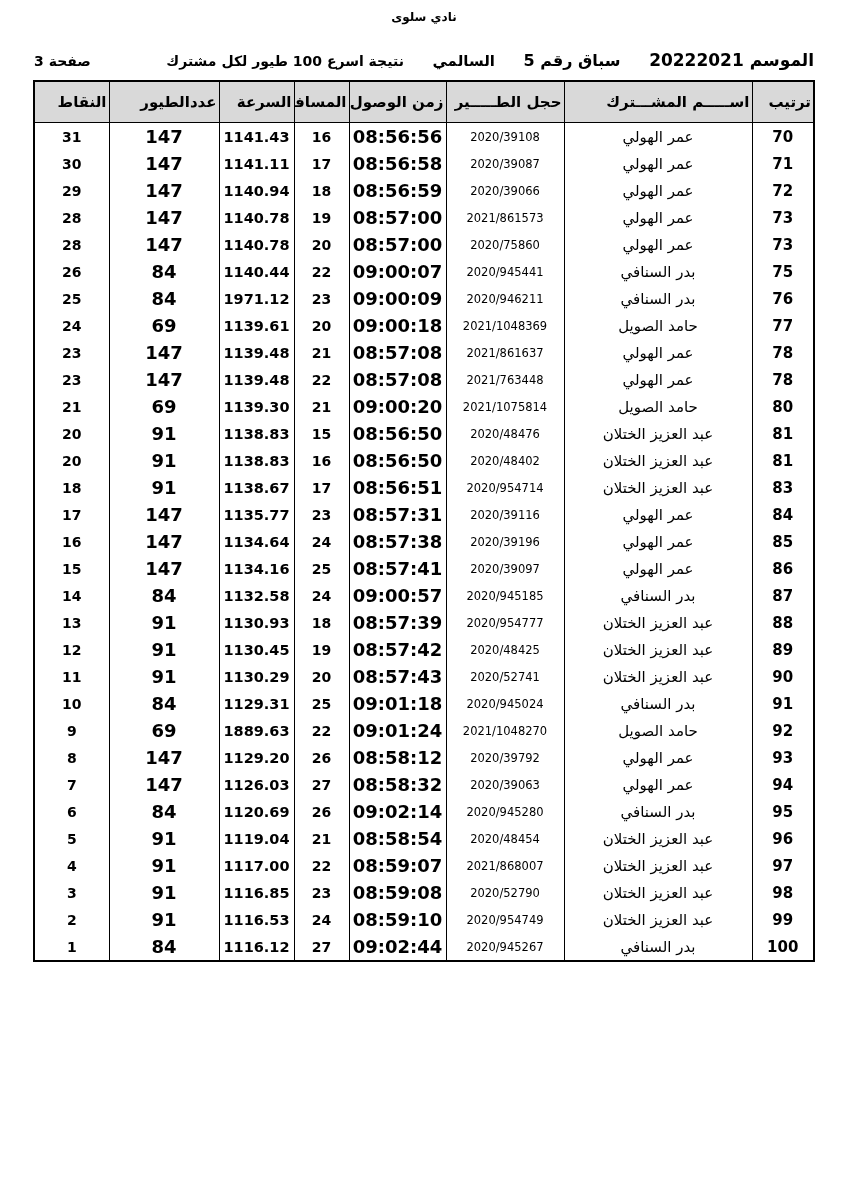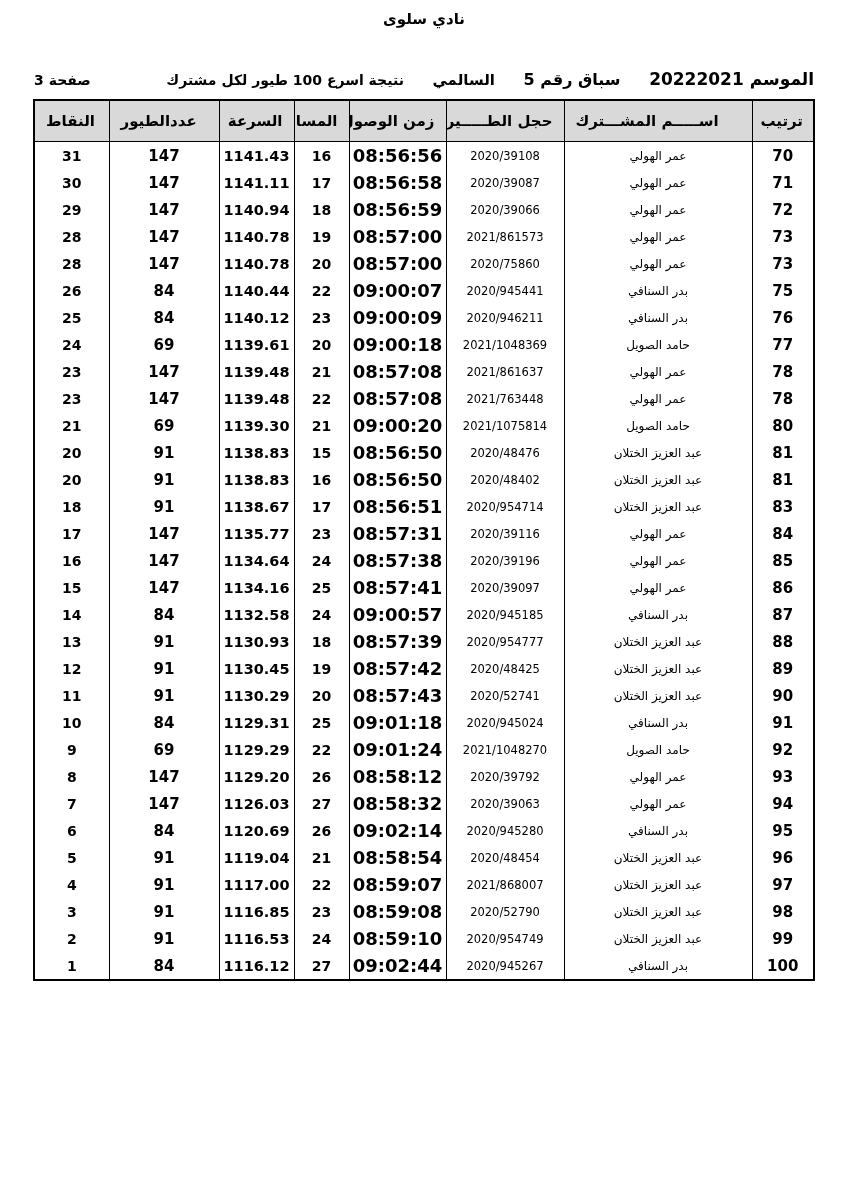--- a/index.html
+++ b/index.html
@@ -15,22 +15,22 @@
     direction: rtl;
     width: 848px;
     height: 1200px;
     box-sizing: border-box;
     padding-top: 10px;
     overflow: hidden;
   }
   .club-title {
     text-align: center;
     font-weight: bold;
-    font-size: 15px;
-    margin-bottom: 33px;
+    font-size: 12px;
+    margin-bottom: 18px;
   }
   .meta-row {
     display: flex;
     flex-direction: row;
     justify-content: space-between;
     align-items: baseline;
     padding: 0 34px;
     margin-bottom: 10px;
   }
   .meta-row .season { font-size: 17px; font-weight: bold; margin-top: 8px; }
@@ -45,44 +45,44 @@
     width: 780px;
     margin: 0 auto;
     border: 2px solid #000;
   }
   table.results th {
     border: 1.5px solid #000;
     background: #d9d9d9;
     font-weight: bold;
     font-size: 15px;
     height: 40px;
-    text-align: left;
-    padding: 0 11px;
+    text-align: right;
+    padding: 0 2px;
     overflow: hidden;
     white-space: nowrap;
   }
   table.results td {
     border-left: 1px solid #000;
     border-right: 1px solid #000;
     border-top: none;
     border-bottom: none;
     height: 27px;
     text-align: center;
     vertical-align: middle;
     padding: 0 2px;
     overflow: hidden;
     white-space: nowrap;
   }
   td.c-rank   { font-weight: bold; font-size: 15px; }
-  td.c-name   { font-size: 12px; }
+  td.c-name   { font-size: 15px; }
   td.c-ring   { font-size: 11.5px; }
   td.c-time   { font-weight: bold; font-size: 18px; }
   td.c-dist   { font-weight: bold; font-size: 14px; }
   td.c-speed  { font-weight: bold; font-size: 14.5px; }
-  td.c-birds  { font-weight: bold; font-size: 15px; }
+  td.c-birds  { font-weight: bold; font-size: 18px; }
   td.c-points { font-weight: bold; font-size: 14px; margin-left: 30px; }
 </style>
 </head>
 <body>
 
 <div class="page">
 
   <div class="club-title">نادي سلوى</div>
 
   <div class="meta-row">
@@ -182,21 +182,21 @@
     <td class="c-birds">84</td>
     <td class="c-points">26</td>
   </tr>
 
   <tr>
     <td class="c-rank">76</td>
     <td class="c-name">بدر السنافي</td>
     <td class="c-ring">2020/946211</td>
     <td class="c-time">09:00:09</td>
     <td class="c-dist">23</td>
-    <td class="c-speed">1140.12</td>
+    <td class="c-speed">1971.12</td>
     <td class="c-birds">84</td>
     <td class="c-points">25</td>
   </tr>
 
   <tr>
     <td class="c-rank">77</td>
     <td class="c-name">حامد الصويل</td>
     <td class="c-ring">2021/1048369</td>
     <td class="c-time">09:00:18</td>
     <td class="c-dist">20</td>
@@ -358,21 +358,21 @@
     <td class="c-birds">84</td>
     <td class="c-points">10</td>
   </tr>
 
   <tr>
     <td class="c-rank">92</td>
     <td class="c-name">حامد الصويل</td>
     <td class="c-ring">2021/1048270</td>
     <td class="c-time">09:01:24</td>
     <td class="c-dist">22</td>
-    <td class="c-speed">1129.29</td>
+    <td class="c-speed">1889.63</td>
     <td class="c-birds">69</td>
     <td class="c-points">9</td>
   </tr>
 
   <tr>
     <td class="c-rank">93</td>
     <td class="c-name">عمر الهولي</td>
     <td class="c-ring">2020/39792</td>
     <td class="c-time">08:58:12</td>
     <td class="c-dist">26</td>

